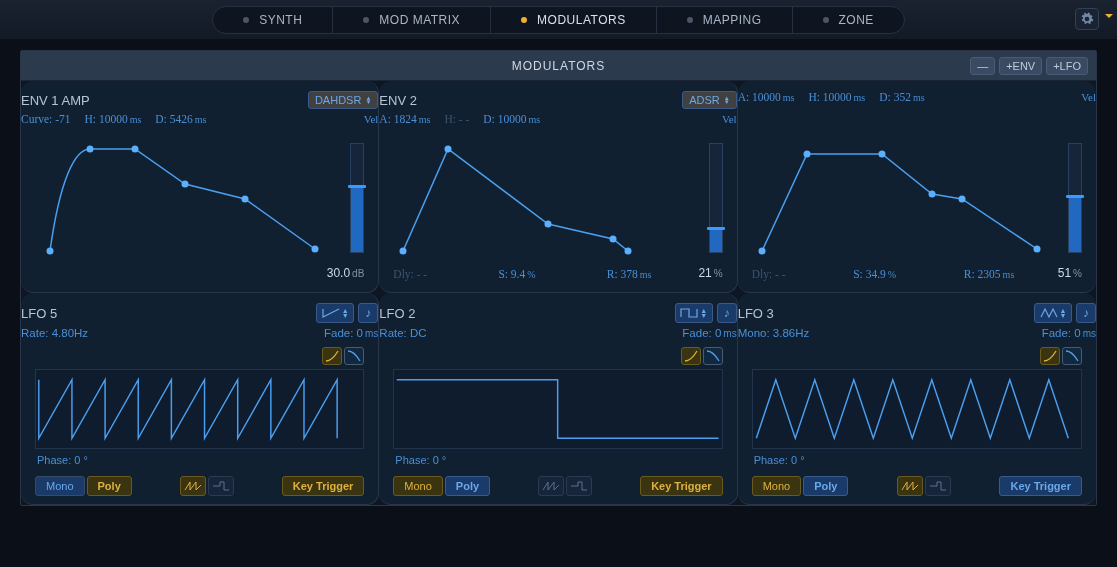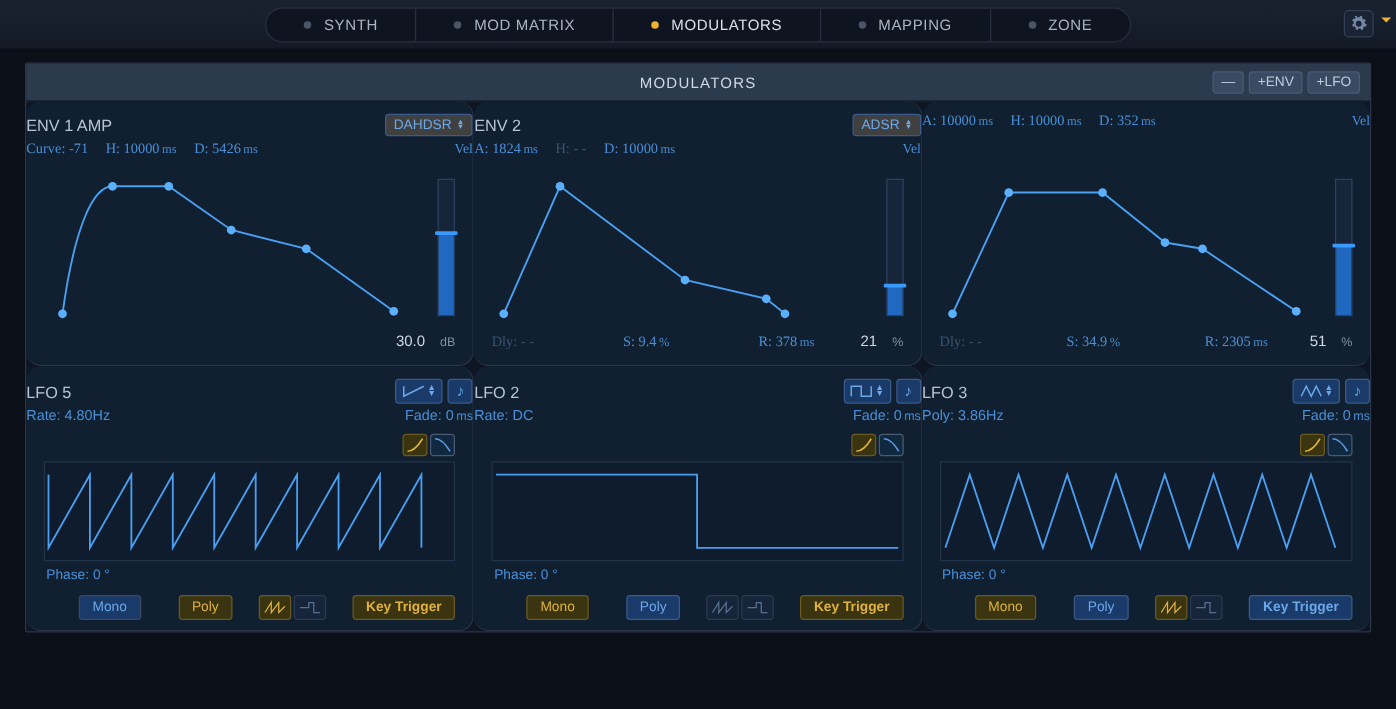--- a/index.html
+++ b/index.html
@@ -191,21 +191,21 @@
 }
 .env-svg path { stroke: #4a9ff0; stroke-width: 1.5; fill: none; }
 .env-svg circle { fill: #5ab0ff; }
 .vel-value {
   position: absolute;
   right: 14px;
   bottom: 12px;
   color: #d0d8e4;
   font-size: 12px;
 }
-.vel-value .unit { color: #8090a0; font-size: 10px; margin-left: 12px; }
+.vel-value .unit { color: #8090a0; font-size: 10px; margin-left: 2px; }
 
 
 .lfo-top-controls {
   display: flex;
   gap: 4px;
   align-items: center;
 }
 .wave-select {
   background: #1a3a6a;
   border: 1px solid #3a5a8a;
@@ -287,24 +287,23 @@
 .mono-poly {
   display: flex;
   gap: 2px;
 }
 .mp-btn {
   padding: 3px 10px;
   border-radius: 3px;
   border: 1px solid #3a4a60;
   font-size: 11px;
   cursor: pointer;
-  margin-left: 28px;
 }
 .mp-btn.mono { background: #1a3a6a; color: #6aa8e8; }
-.mp-btn.poly { background: #3a3510; color: #e0b040; border-color: #6a5a20; }
+.mp-btn.poly { background: #3a3510; color: #e0b040; border-color: #6a5a20; font-weight: bold; }
 .mp-btn.mono.active { background: #3a3510; color: #e0b040; border-color: #6a5a20; }
 .mp-btn.poly.inactive { background: #1a3a6a; color: #6aa8e8; border-color: #3a5a8a; }
 .hold-btns {
   display: flex;
   gap: 2px;
 }
 .hold-btn {
   width: 26px; height: 20px;
   background: #16253a;
   border: 1px solid #2a3a50;
@@ -570,21 +569,21 @@
         <div class="wave-select">
               <svg viewBox="0 0 18 12">
                 <path d="M1,10 L5,2 L9,10 L13,2 L17,10" stroke="#6aa8e8" stroke-width="1.2" fill="none"></path>
               </svg>
               <span style="font-size:7px;margin-left:2px;line-height:5px">▲<br>▼</span>
             </div>
         <div class="note-toggle">♪</div>
       </div>
     </div>
     <div class="lfo-param-row">
-      <span class="param">Poly: 3.86Hz</span>
+      <span class="param">Mono: 3.86Hz</span>
       <span class="param">Fade: 0<span class="unit">ms</span></span>
     </div>
     <div class="fade-btns">
       <div class="fade-btn gold">
             <svg viewBox="0 0 14 12">
               <path d="M1,11 Q7,11 13,1" stroke="#e0b040" stroke-width="1.3" fill="none"></path>
             </svg>
           </div>
       <div class="fade-btn blue">
             <svg viewBox="0 0 14 12">

